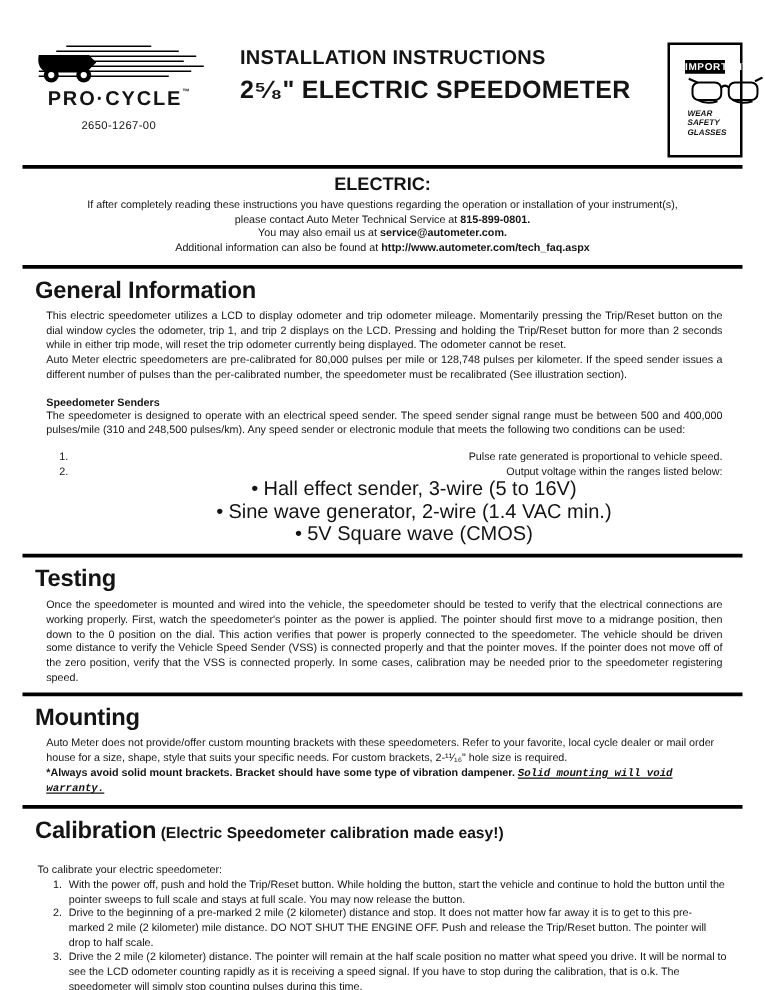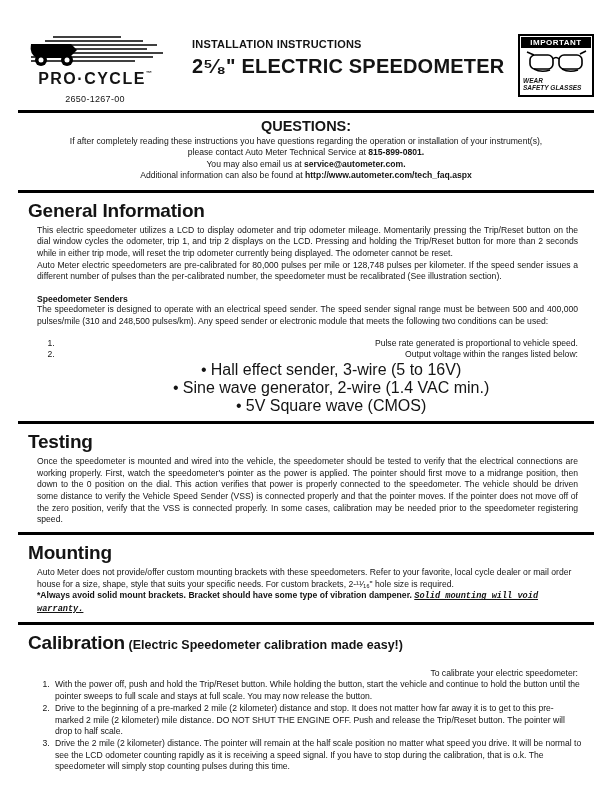--- a/index.html
+++ b/index.html
@@ -9,23 +9,23 @@
     font-family:"Liberation Sans","DejaVu Sans",sans-serif;
     color:#141414;
   }
   
   .header { display:flex; align-items:flex-start; padding:34px 18px 6px 20px; }
   .logo-block { width:150px; text-align:center; }
   .brand-line { font-weight:bold; font-size:16px; letter-spacing:1.5px; margin-top:-2px; white-space:nowrap; }
   .brand-tm { font-size:6px; vertical-align:top; letter-spacing:0; }
   .part-number { font-size:9px; margin-top:6px; letter-spacing:0.3px;text-align:center; }
   .title-block { flex:1; padding-left:22px; padding-top:4px; }
-  .doc-type { font-weight:bold; font-size:11px; letter-spacing:0.2px; }
+  .doc-type { font-weight:bold; font-size:16px; letter-spacing:0.2px; }
   .product-title { font-weight:bold; font-size:20px; margin-top:5px; letter-spacing:0.2px; }
-  .badge { width:76px; border:2px solid #000; background:#fff; padding:1px; box-sizing:border-box; }
+  .badge { width:60px; border:2px solid #000; background:#fff; padding:12px; box-sizing:border-box; }
   .badge-top { background:#000; color:#fff; font-weight:bold; font-size:8px; text-align:center; padding:1px 0; letter-spacing:0.5px; }
   .badge-art { display:block; margin:2px auto 0; }
   .badge-caption { font-style:italic; font-weight:bold; font-size:6.5px; line-height:1.15; padding:1px 2px 2px; }
   
   .rule { height:3px; background:#000; margin:0 18px; }
   
   .questions { text-align:center; padding:5px 30px 8px; }
   .questions-heading { font-weight:bold; font-size:14.5px; margin-bottom:2px; }
   .q-line { font-size:8.6px; line-height:1.33;text-align:center; }
   .b { font-weight:bold; }
@@ -37,21 +37,21 @@
   .note-line { font-size:8.6px; line-height:1.36; margin:11px 34px 0 37px; }
   .subhead { font-weight:bold; font-size:8.6px; margin:11px 34px 0 37px; }
   ol.num-list { margin:10px 34px 0 57px; padding:0; font-size:8.6px; line-height:1.36; }
   ol.num-list > li { padding-left:3px; margin:0;text-align:right; }
   ul.bullet-list { list-style:none; margin:0 0 0 46px; padding:0;text-align:center; }
   ul.bullet-list > li { padding:0; }
   ul.bullet-list > li::before { content:"•"; display:inline-block; width:14px; }
   .warn-line { font-size:8.6px; line-height:1.36; margin:0 34px 0 37px; font-weight:bold; }
   .warn-underline { font-style:italic; text-decoration:underline;font-family:Liberation Mono, monospace; }
   
-  .cal-intro { font-size:8.6px; line-height:1.36; margin:14px 34px 0 30px;text-align:right; }
+  .cal-intro { font-size:8.6px; line-height:1.36; margin:14px 34px 0 30px; }
   ol.cal-list { margin:0 30px 0 52px; padding:0; font-size:8.6px; line-height:1.36; }
   ol.cal-list > li { padding-left:3px; }
   .spacer-6 { height:6px; }
 </style>
 </head>
 <body>
 
 <div class="page">
 
   <div class="header">
@@ -101,21 +101,21 @@
       <div class="badge-caption">
         <div>WEAR</div>
         <div>SAFETY GLASSES</div>
       </div>
     </div>
   </div>
 
   <div class="rule"></div>
 
   <div class="questions">
-    <div class="questions-heading">QUESTIONS:</div>
+    <div class="questions-heading">ELECTRIC:</div>
     <div class="q-line">If after completely reading these instructions you have questions regarding the operation or installation of your instrument(s),</div>
     <div class="q-line"><span>please contact Auto Meter Technical Service at </span><span class="b">815-899-0801.</span></div>
     <div class="q-line"><span>You may also email us at </span><span class="b">service@autometer.com.</span></div>
     <div class="q-line"><span>Additional information can also be found at </span><span class="b">http://www.autometer.com/tech_faq.aspx</span></div>
   </div>
 
   <div class="rule"></div>
 
   <div>
     <div class="section-heading">General Information</div>

